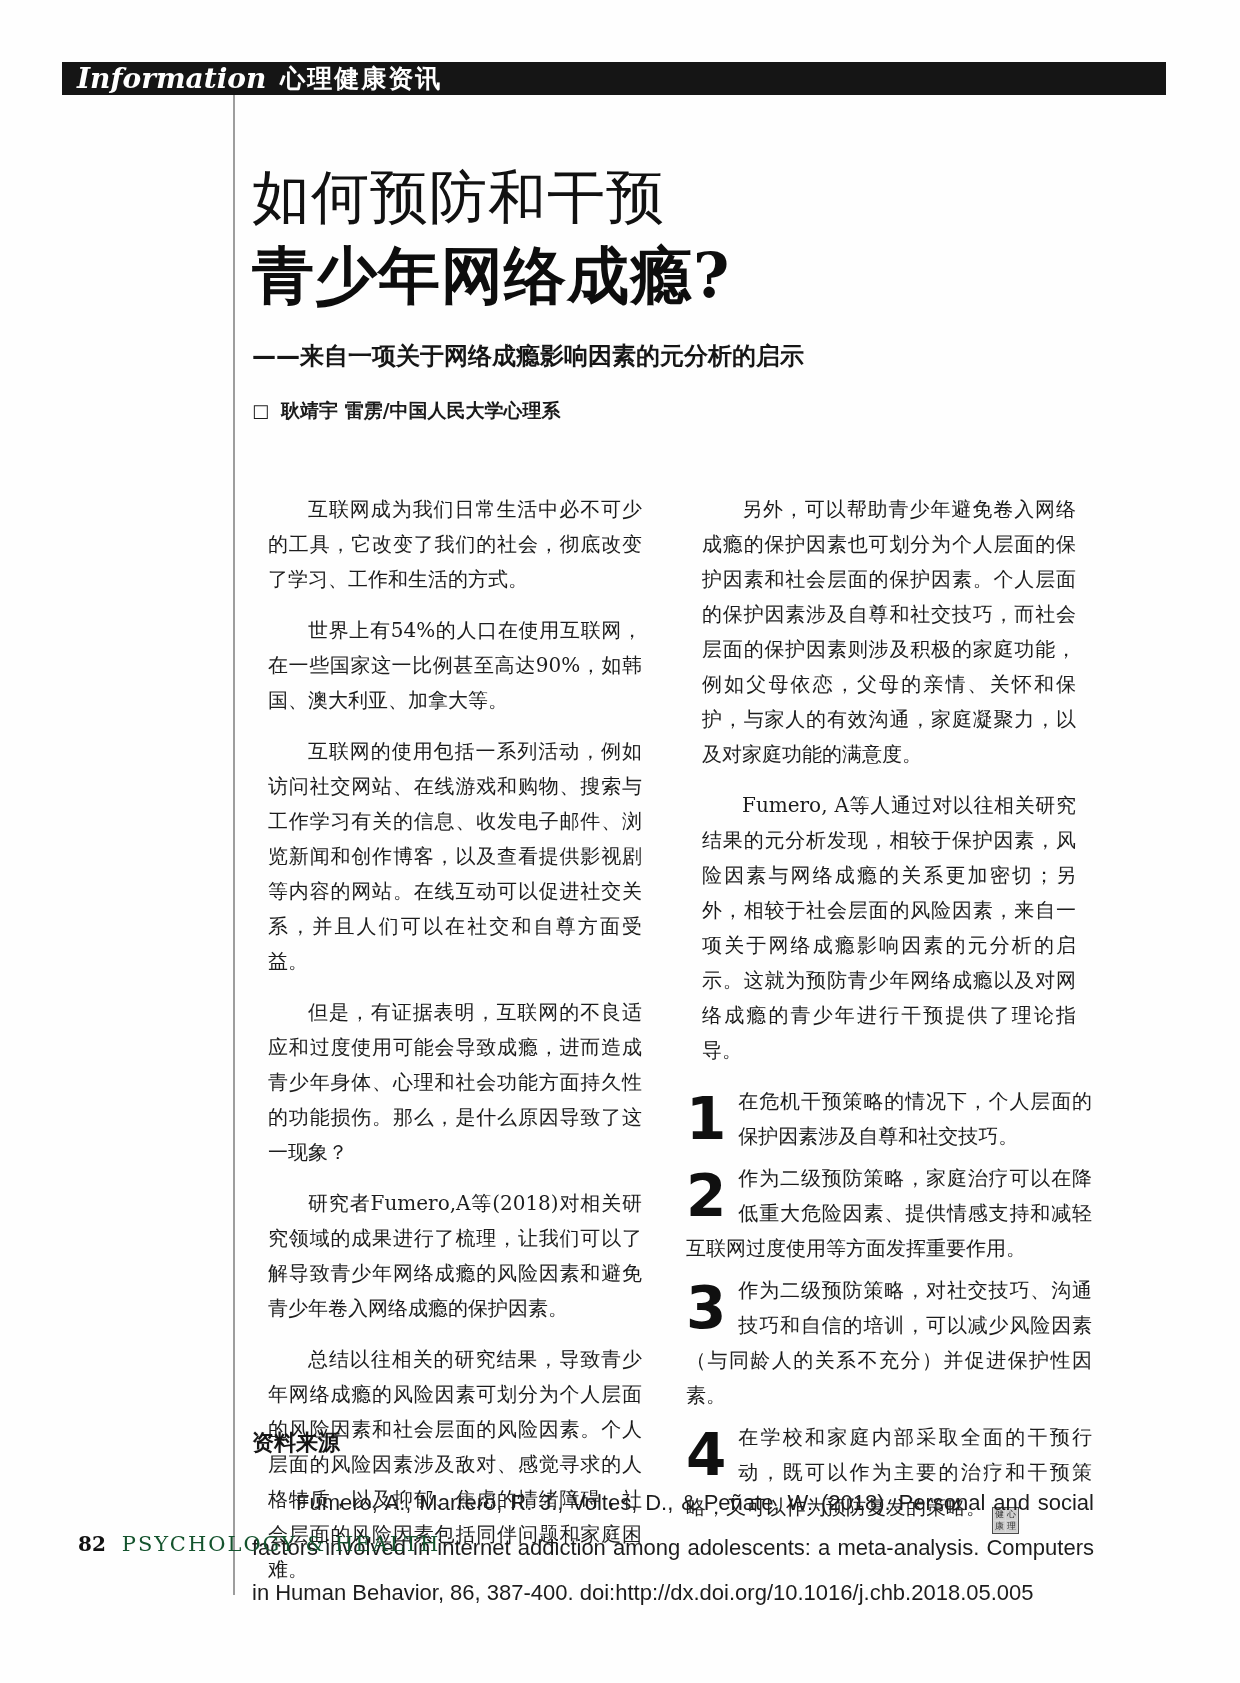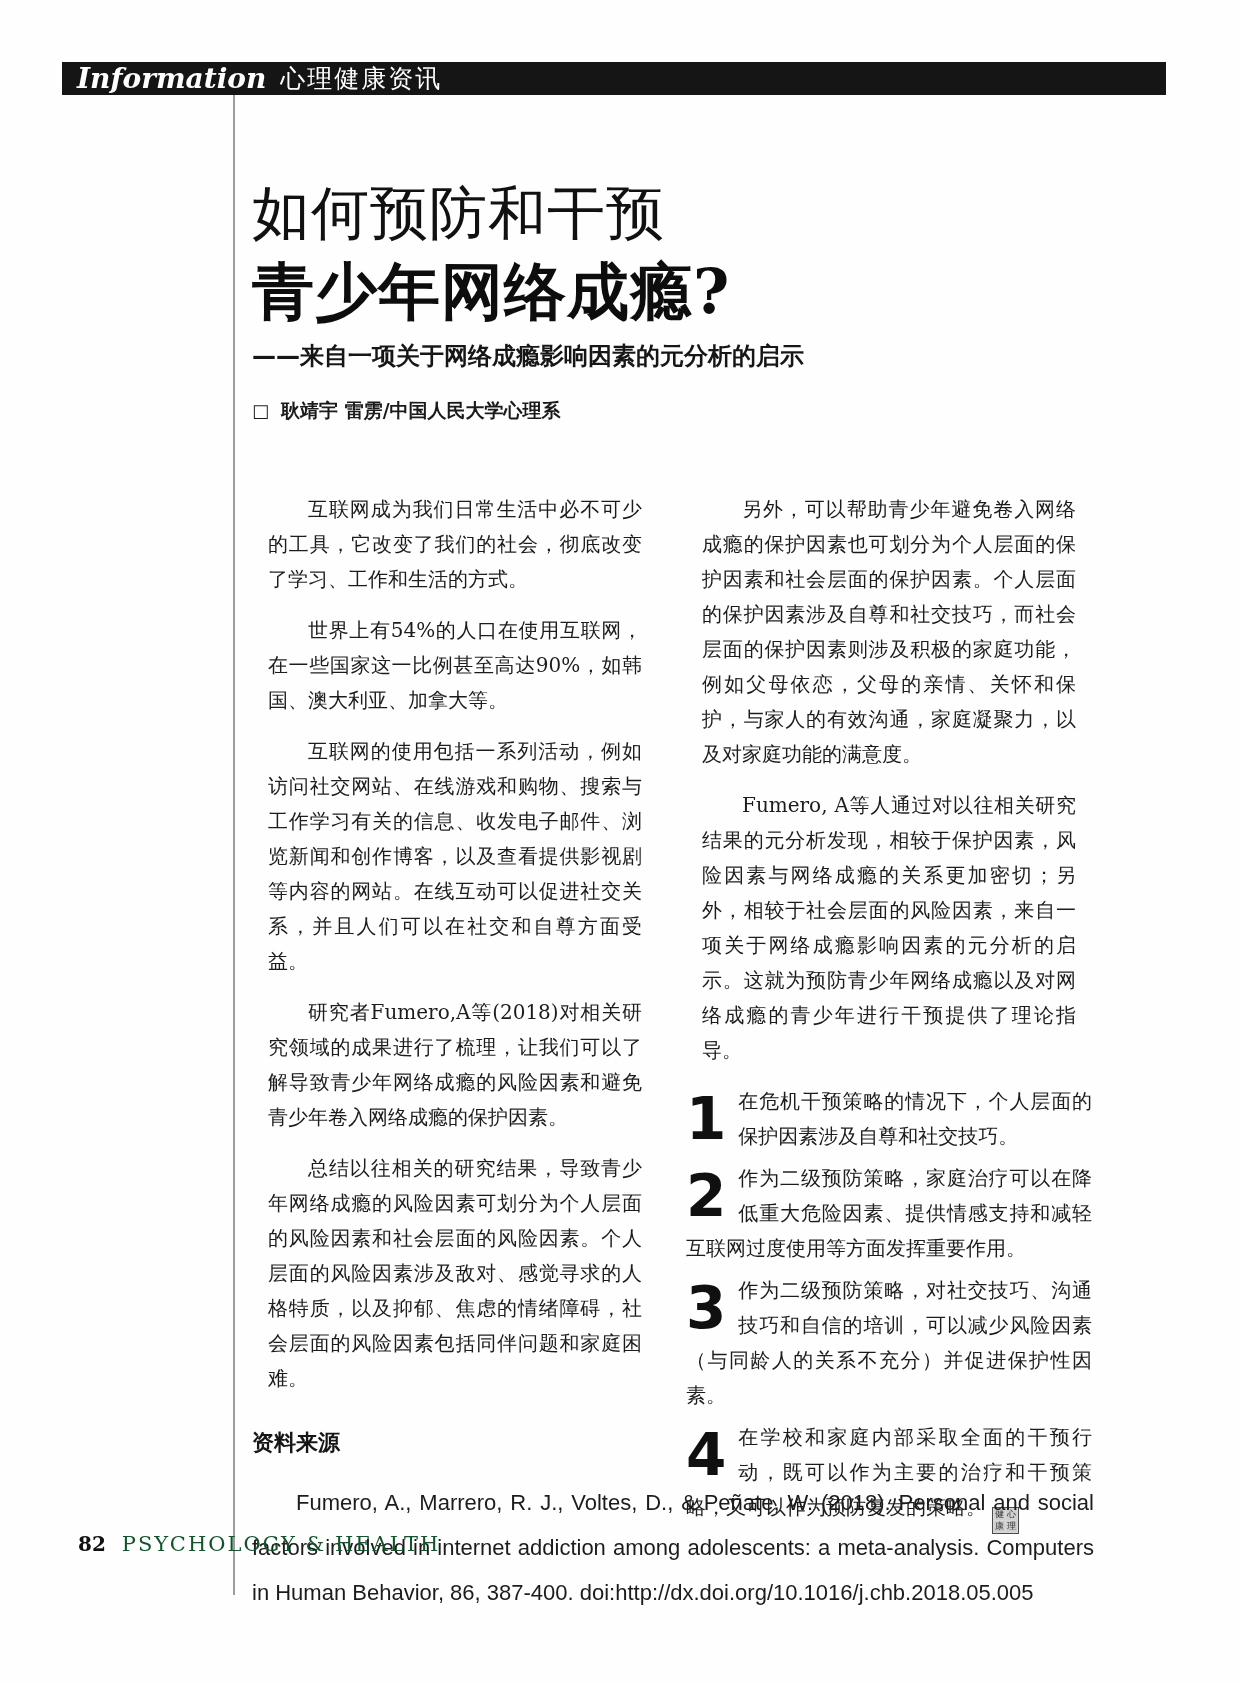--- a/index.html
+++ b/index.html
@@ -22,38 +22,37 @@
     padding-left: 15px; box-sizing: border-box;
   }
   .bar-en {
     font-family: "DejaVu Serif", serif;
     font-style: italic; font-weight: bold;
     font-size: 28px; line-height: 1;
     margin-right: 14px;
   }
   .bar-zh {
     font-family: "DejaVu Sans", "Liberation Sans", sans-serif;
-    font-weight: normal; font-size: 25px; line-height: 1;
+    font-weight: bold; font-size: 25px; line-height: 1;
     letter-spacing: 2px;
   }
 
   
   .v-rule {
     position: absolute; left: 233px; top: 95px;
     width: 2px; height: 1500px; background: #9d9d9d;
   }
 
   
   .title-block { position: absolute; left: 252px; top: 158px; width: 840px; }
   .title-line1 {
     font-family: "DejaVu Serif", serif;
     font-size: 58px; font-weight: 500;
     line-height: 78px; letter-spacing: 1px;
     color: #111;
-    margin-top: 16px;
   }
   .title-line2 {
     font-family: "DejaVu Serif", serif;
     font-size: 62px; font-weight: 800;
     line-height: 80px; letter-spacing: 1px;
     color: #0d0d0d;
   }
   .subtitle {
     position: absolute; left: 252px; top: 340px; width: 840px;
     font-family: "DejaVu Sans", "Liberation Sans", sans-serif;
@@ -162,20 +161,21 @@
     <span class="author-marker">□</span>
     <span>耿靖宇 雷雳/中国人民大学心理系</span>
   </div>
 
   <div class="columns">
 
     <div class="col body-text">
       <p>互联网成为我们日常生活中必不可少的工具，它改变了我们的社会，彻底改变了学习、工作和生活的方式。</p>
       <p>世界上有54%的人口在使用互联网，在一些国家这一比例甚至高达90%，如韩国、澳大利亚、加拿大等。</p>
       <p>互联网的使用包括一系列活动，例如访问社交网站、在线游戏和购物、搜索与工作学习有关的信息、收发电子邮件、浏览新闻和创作博客，以及查看提供影视剧等内容的网站。在线互动可以促进社交关系，并且人们可以在社交和自尊方面受益。</p>
+      <p>但是，有证据表明，互联网的不良适应和过度使用可能会导致成瘾，进而造成青少年身体、心理和社会功能方面持久性的功能损伤。那么，是什么原因导致了这一现象？</p>
       <p>研究者Fumero,A等(2018)对相关研究领域的成果进行了梳理，让我们可以了解导致青少年网络成瘾的风险因素和避免青少年卷入网络成瘾的保护因素。</p>
       <p>总结以往相关的研究结果，导致青少年网络成瘾的风险因素可划分为个人层面的风险因素和社会层面的风险因素。个人层面的风险因素涉及敌对、感觉寻求的人格特质，以及抑郁、焦虑的情绪障碍，社会层面的风险因素包括同伴问题和家庭困难。</p>
     </div>
 
     <div class="col body-text">
       <p>另外，可以帮助青少年避免卷入网络成瘾的保护因素也可划分为个人层面的保护因素和社会层面的保护因素。个人层面的保护因素涉及自尊和社交技巧，而社会层面的保护因素则涉及积极的家庭功能，例如父母依恋，父母的亲情、关怀和保护，与家人的有效沟通，家庭凝聚力，以及对家庭功能的满意度。</p>
       <p>Fumero, A等人通过对以往相关研究结果的元分析发现，相较于保护因素，风险因素与网络成瘾的关系更加密切；另外，相较于社会层面的风险因素，来自一项关于网络成瘾影响因素的元分析的启示。这就为预防青少年网络成瘾以及对网络成瘾的青少年进行干预提供了理论指导。</p>
 
       <div class="point">
         <span class="point-num">1</span>

